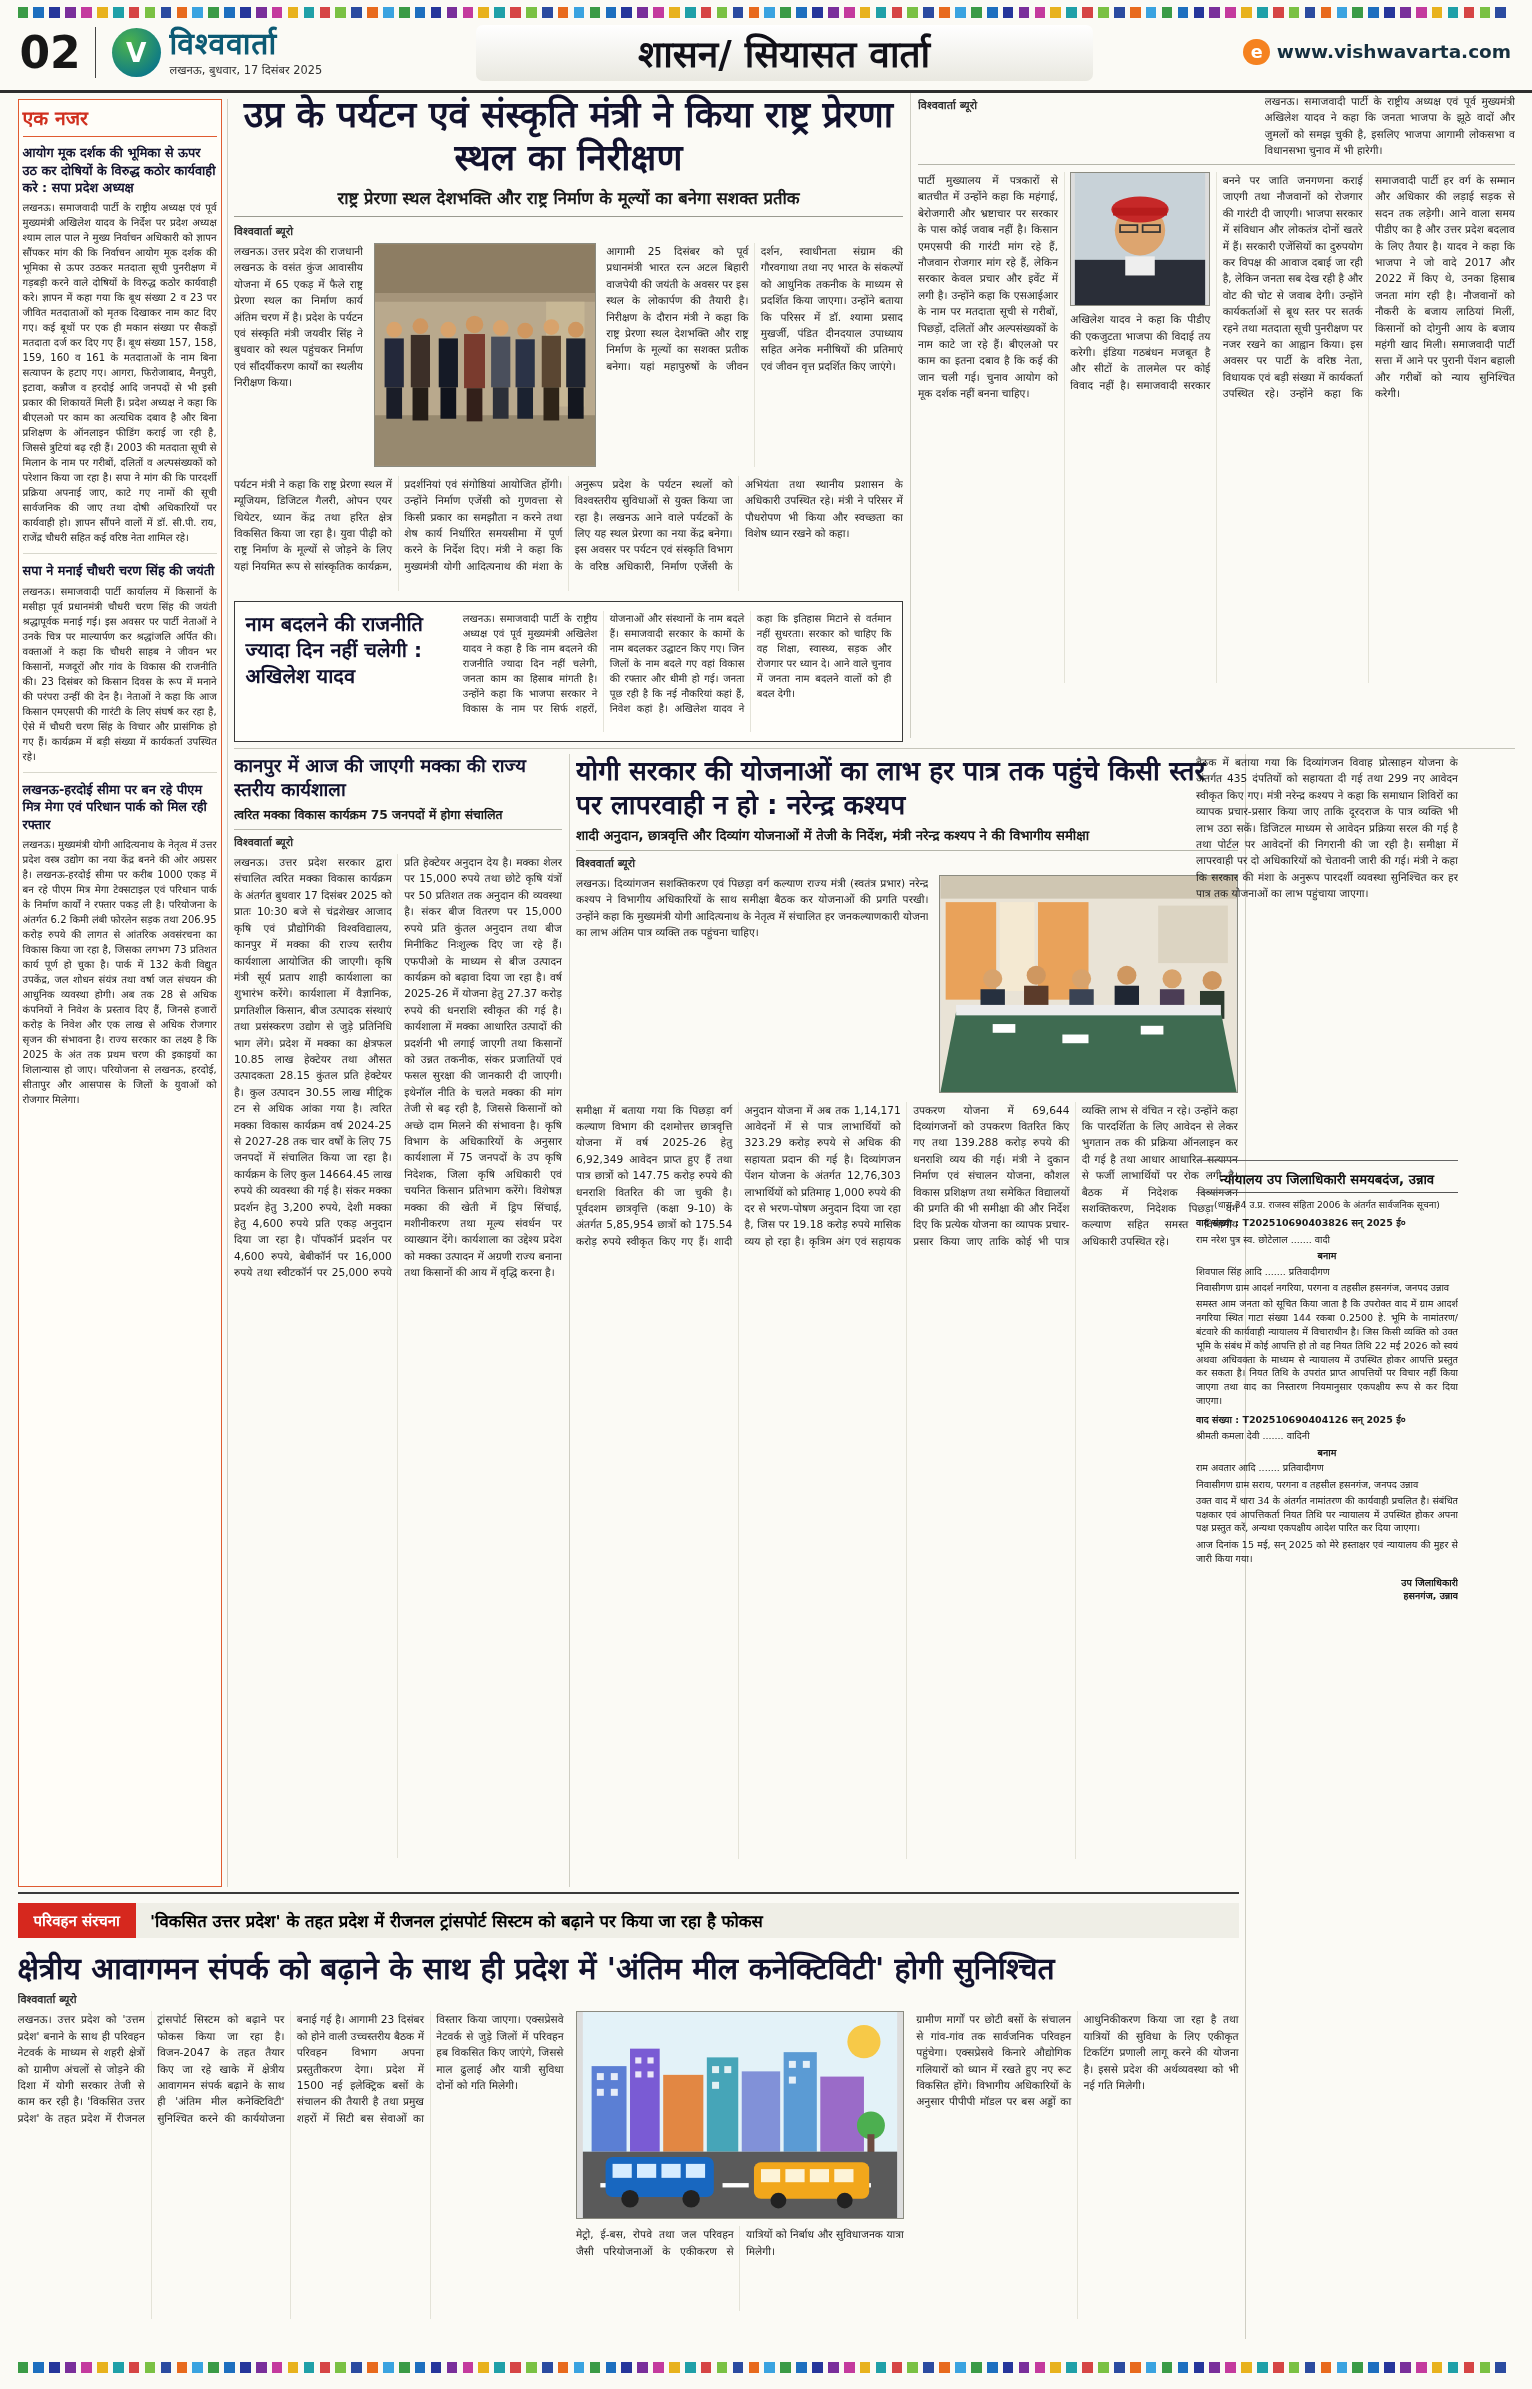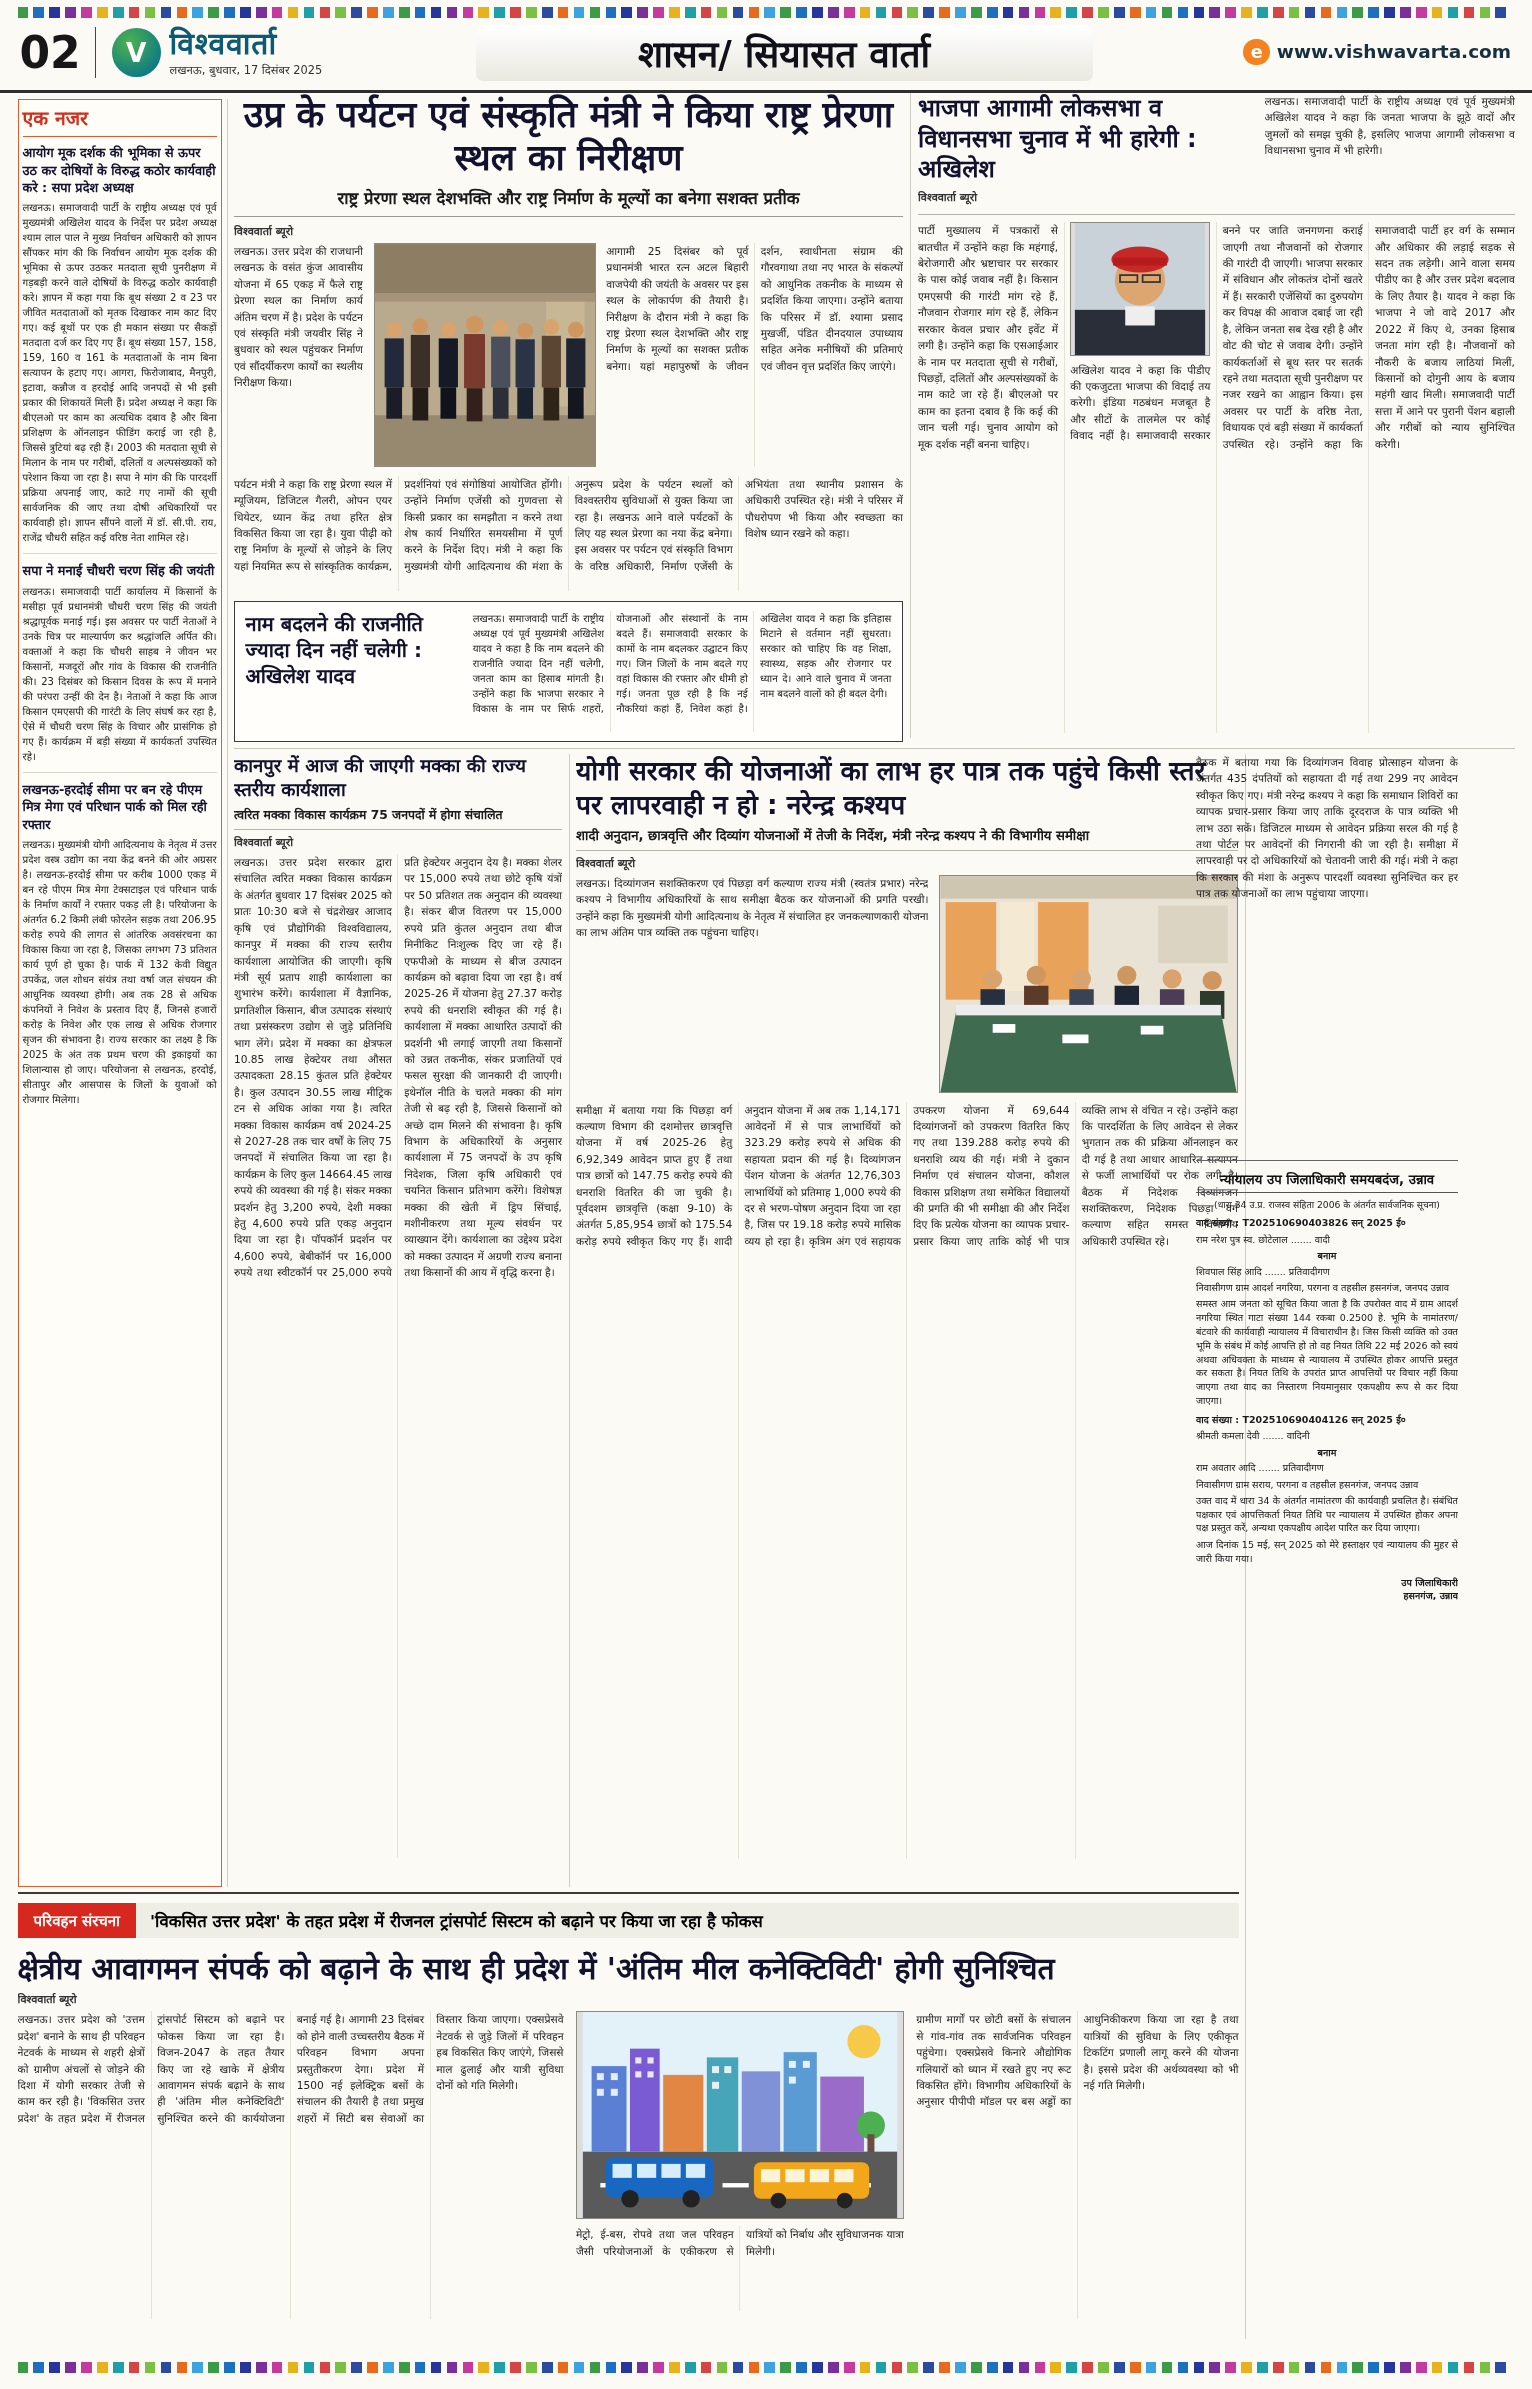--- a/index.html
+++ b/index.html
@@ -53,21 +53,21 @@
 
   
   .bjp-top{display:flex;gap:12.3px;border-bottom:0.9px solid #b5b5aa;padding-bottom:5.3px;margin-bottom:7px}
   .bjp-headwrap{flex:0 0 56%}
   .bjp-intro{flex:1;overflow:hidden;max-height:104px}
   .bjp-body{height:511px;overflow:hidden}
   .akhilesh-photo{width:100%;height:134px;margin:5.3px 0;break-inside:avoid}
 
   
   .nam-box{border:1.8px solid #3a3a3a;padding:8.8px 10.6px;overflow:hidden;background:#fffefa}
-  .nam-flex{display:flex;gap:14px;height:100%}
+  .nam-flex{display:flex;gap:4px;height:100%}
   .nam-head{flex:0 0 33%;font-size:20px}
   .nam-body{flex:1}
 
   
   .yogi-top{display:flex;gap:10.6px;margin-top:5.3px}
   .meeting-photo{width:299px;height:218px;flex:0 0 299px}
   .yogi-cell{flex:1;overflow:hidden;height:218px}
   .yogi-bottom{margin-top:8.8px;height:757px;overflow:hidden}
 
   
@@ -383,21 +383,20 @@
   <section class="abs nam-box" style="left:234px;top:601px;width:669px;height:141px">
     <div class="nam-flex">
       <h2 class="headline-md nam-head">नाम बदलने की राजनीति ज्यादा दिन नहीं चलेगी : अखिलेश यादव</h2>
       <p class="body-sm cols-3 nam-body">लखनऊ। समाजवादी पार्टी के राष्ट्रीय अध्यक्ष एवं पूर्व मुख्यमंत्री अखिलेश यादव ने कहा है कि नाम बदलने की राजनीति ज्यादा दिन नहीं चलेगी, जनता काम का हिसाब मांगती है। उन्होंने कहा कि भाजपा सरकार ने विकास के नाम पर सिर्फ शहरों, योजनाओं और संस्थानों के नाम बदले हैं। समाजवादी सरकार के कामों के नाम बदलकर उद्घाटन किए गए। जिन जिलों के नाम बदले गए वहां विकास की रफ्तार और धीमी हो गई। जनता पूछ रही है कि नई नौकरियां कहां हैं, निवेश कहां है। अखिलेश यादव ने कहा कि इतिहास मिटाने से वर्तमान नहीं सुधरता। सरकार को चाहिए कि वह शिक्षा, स्वास्थ्य, सड़क और रोजगार पर ध्यान दे। आने वाले चुनाव में जनता नाम बदलने वालों को ही बदल देगी।</p>
     </div>
   </section>
 
   <section class="abs" style="left:918px;top:93px;width:597px;height:645px;overflow:hidden">
     <div class="bjp-top">
       <div class="bjp-headwrap">
-        <h2 class="headline-lg">भाजपा आगामी लोकसभा व विधानसभा चुनाव में भी हारेगी : अखिलेश</h2>
         <div class="byline">विश्ववार्ता ब्यूरो</div>
       </div>
       <p class="body-text bjp-intro">लखनऊ। समाजवादी पार्टी के राष्ट्रीय अध्यक्ष एवं पूर्व मुख्यमंत्री अखिलेश यादव ने कहा कि जनता भाजपा के झूठे वादों और जुमलों को समझ चुकी है, इसलिए भाजपा आगामी लोकसभा व विधानसभा चुनाव में भी हारेगी।</p>
     </div>
     <div class="bjp-body cols-4">
       <p class="body-text">पार्टी मुख्यालय में पत्रकारों से बातचीत में उन्होंने कहा कि महंगाई, बेरोजगारी और भ्रष्टाचार पर सरकार के पास कोई जवाब नहीं है। किसान एमएसपी की गारंटी मांग रहे हैं, नौजवान रोजगार मांग रहे हैं, लेकिन सरकार केवल प्रचार और इवेंट में लगी है। उन्होंने कहा कि एसआईआर के नाम पर मतदाता सूची से गरीबों, पिछड़ों, दलितों और अल्पसंख्यकों के नाम काटे जा रहे हैं। बीएलओ पर काम का इतना दबाव है कि कई की जान चली गई। चुनाव आयोग को मूक दर्शक नहीं बनना चाहिए।</p>
       <div class="photo akhilesh-photo">
         <svg viewBox="0 0 150 152" width="100%" height="100%">
           <rect width="150" height="152" fill="#c8d2d8"></rect>
           <rect y="100" width="150" height="52" fill="#2a2e38"></rect>

